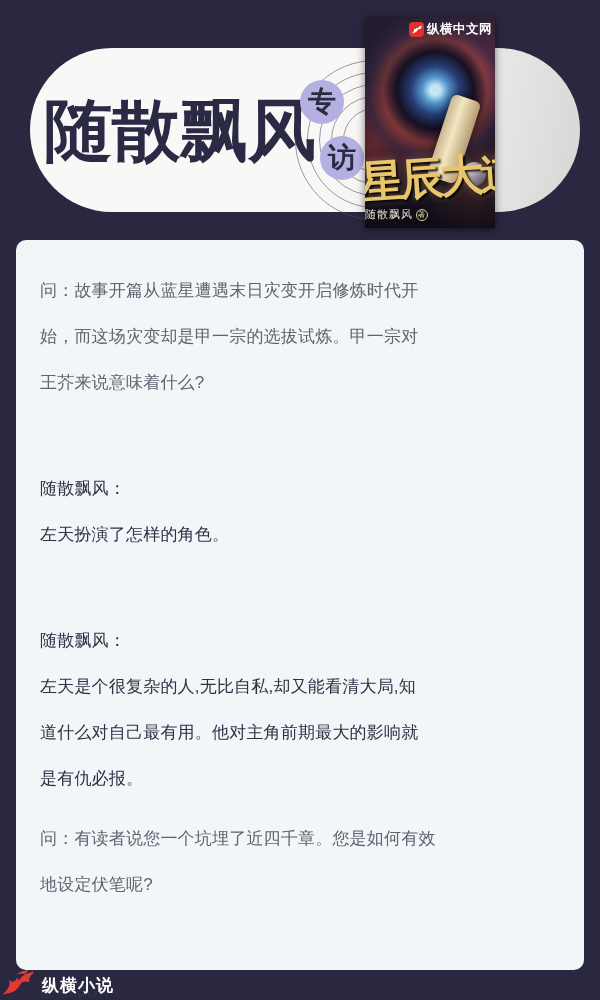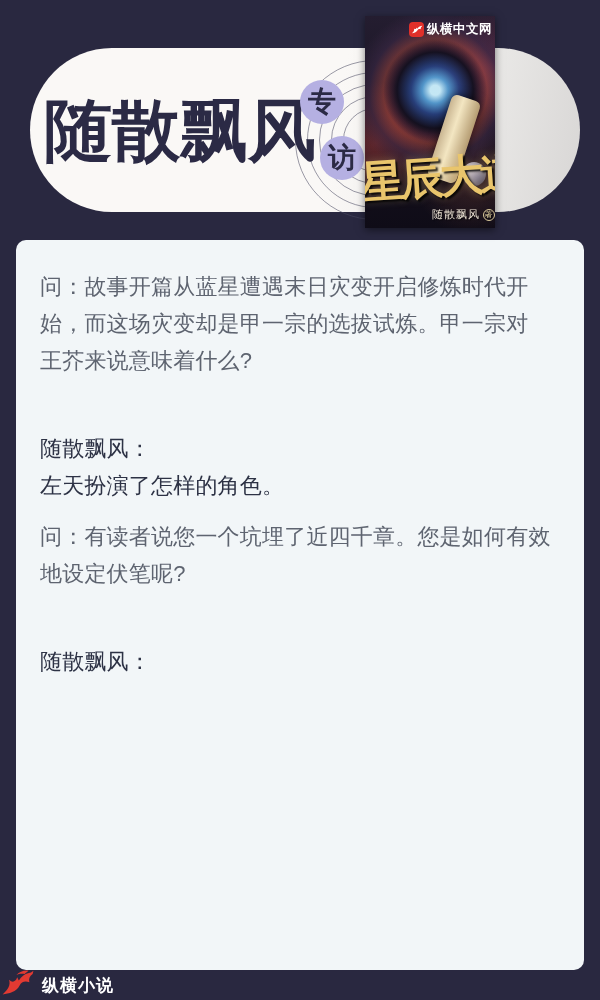--- a/index.html
+++ b/index.html
@@ -68,36 +68,36 @@
   .site-logo-icon svg { width:12px; height:9px; fill:#ffffff; }
   .site-logo-text { color:#ffffff; font-size:12.5px; font-weight:bold; letter-spacing:.5px; }
   .cover-title {
     position:absolute; left:-5px; right:-5px; bottom:28px; text-align:center;
     font-size:44px; font-weight:bold; line-height:44px;
     color:#e9c56c; letter-spacing:-4px; transform:rotate(-4deg);
     text-shadow:2px 2px 2px rgba(0,0,0,.85), 0 0 8px rgba(255,220,140,.35);
     white-space:nowrap;
   }
   .cover-author {
-    position:absolute; left:0; bottom:6px; width:100%; text-align:right;
+    position:absolute; left:0; bottom:6px; width:100%; text-align:left;
     color:#efe5d6; font-size:11px; letter-spacing:1px;
     text-shadow:1px 1px 1px rgba(0,0,0,.8);
   }
   .zhu-circle {
     display:inline-flex; width:12px; height:12px; border:1px solid #d8c89a;
     border-radius:50%; font-size:8px; align-items:center; justify-content:center;
     color:#d8c89a; margin-left:3px; vertical-align:1px;
   }
 
   
   .card {
     position:absolute; left:16px; top:240px; width:568px; height:730px;
     background:#f2f6f8; border-radius:10px; padding:28px 22px 0 24px;
   }
-  .block { font-size:22px; line-height:37px; white-space:pre-line;
+  .block { font-size:17px; line-height:46px; white-space:pre-line;
            margin-bottom:14px; letter-spacing:.2px; }
   .q { color:#5e6470; }
   .a { color:#2d3245; }
   .a .speaker { font-weight:normal; }
 
   
   .footer {
     position:absolute; left:0; top:970px; width:600px; height:30px;
     display:flex; align-items:center; gap:6px;
   }
@@ -146,20 +146,26 @@
     <div class="block q">问：故事开篇从蓝星遭遇末日灾变开启修炼时代开
 始，而这场灾变却是甲一宗的选拔试炼。甲一宗对
 王芥来说意味着什么?</div>
 
     <div class="block a">
       <span class="speaker">随散飘风：</span>
       <span>左天扮演了怎样的角色。</span>
     </div>
 
 
+    <div class="block a">
+      <span class="speaker">随散飘风：</span>
+      <span>左天是个很复杂的人,无比自私,却又能看清大局,知
+道什么对自己最有用。他对主角前期最大的影响就
+是有仇必报。</span>
+    </div>
 
     <div class="block q">问：有读者说您一个坑埋了近四千章。您是如何有效
 地设定伏笔呢?</div>
 
     <div class="block a">
       <span class="speaker">随散飘风：</span>
       
     </div>
 
   </div>

